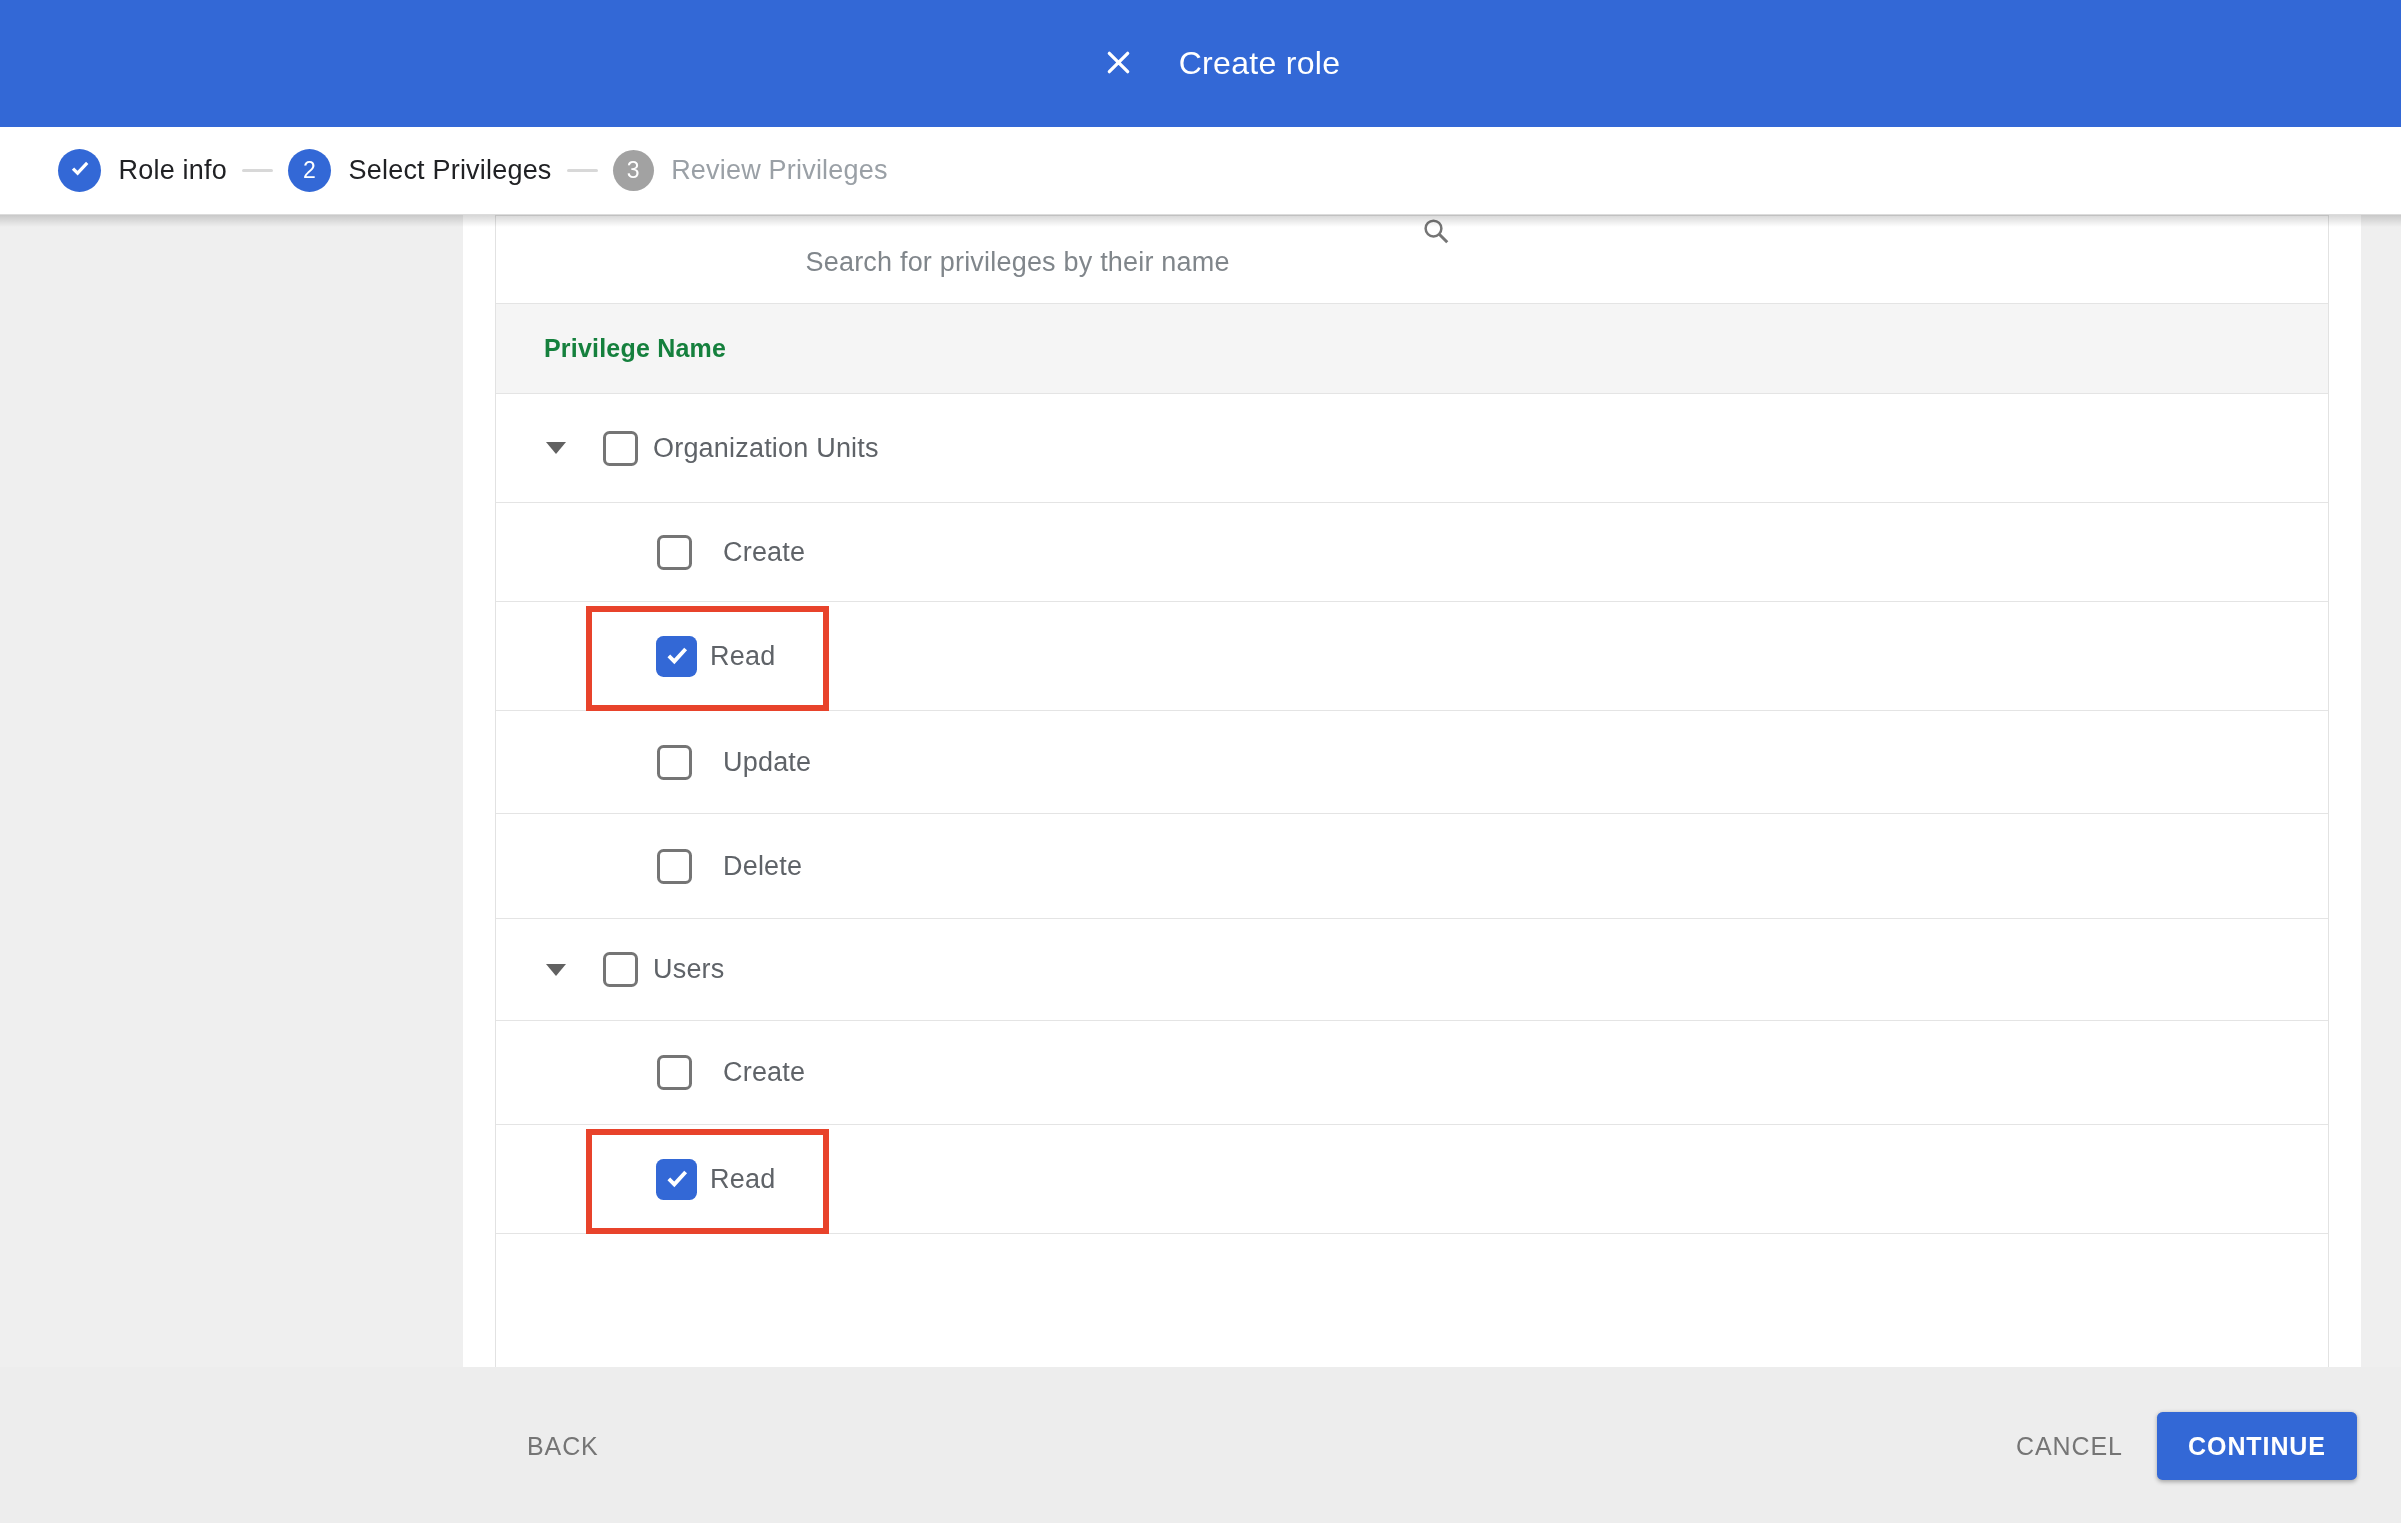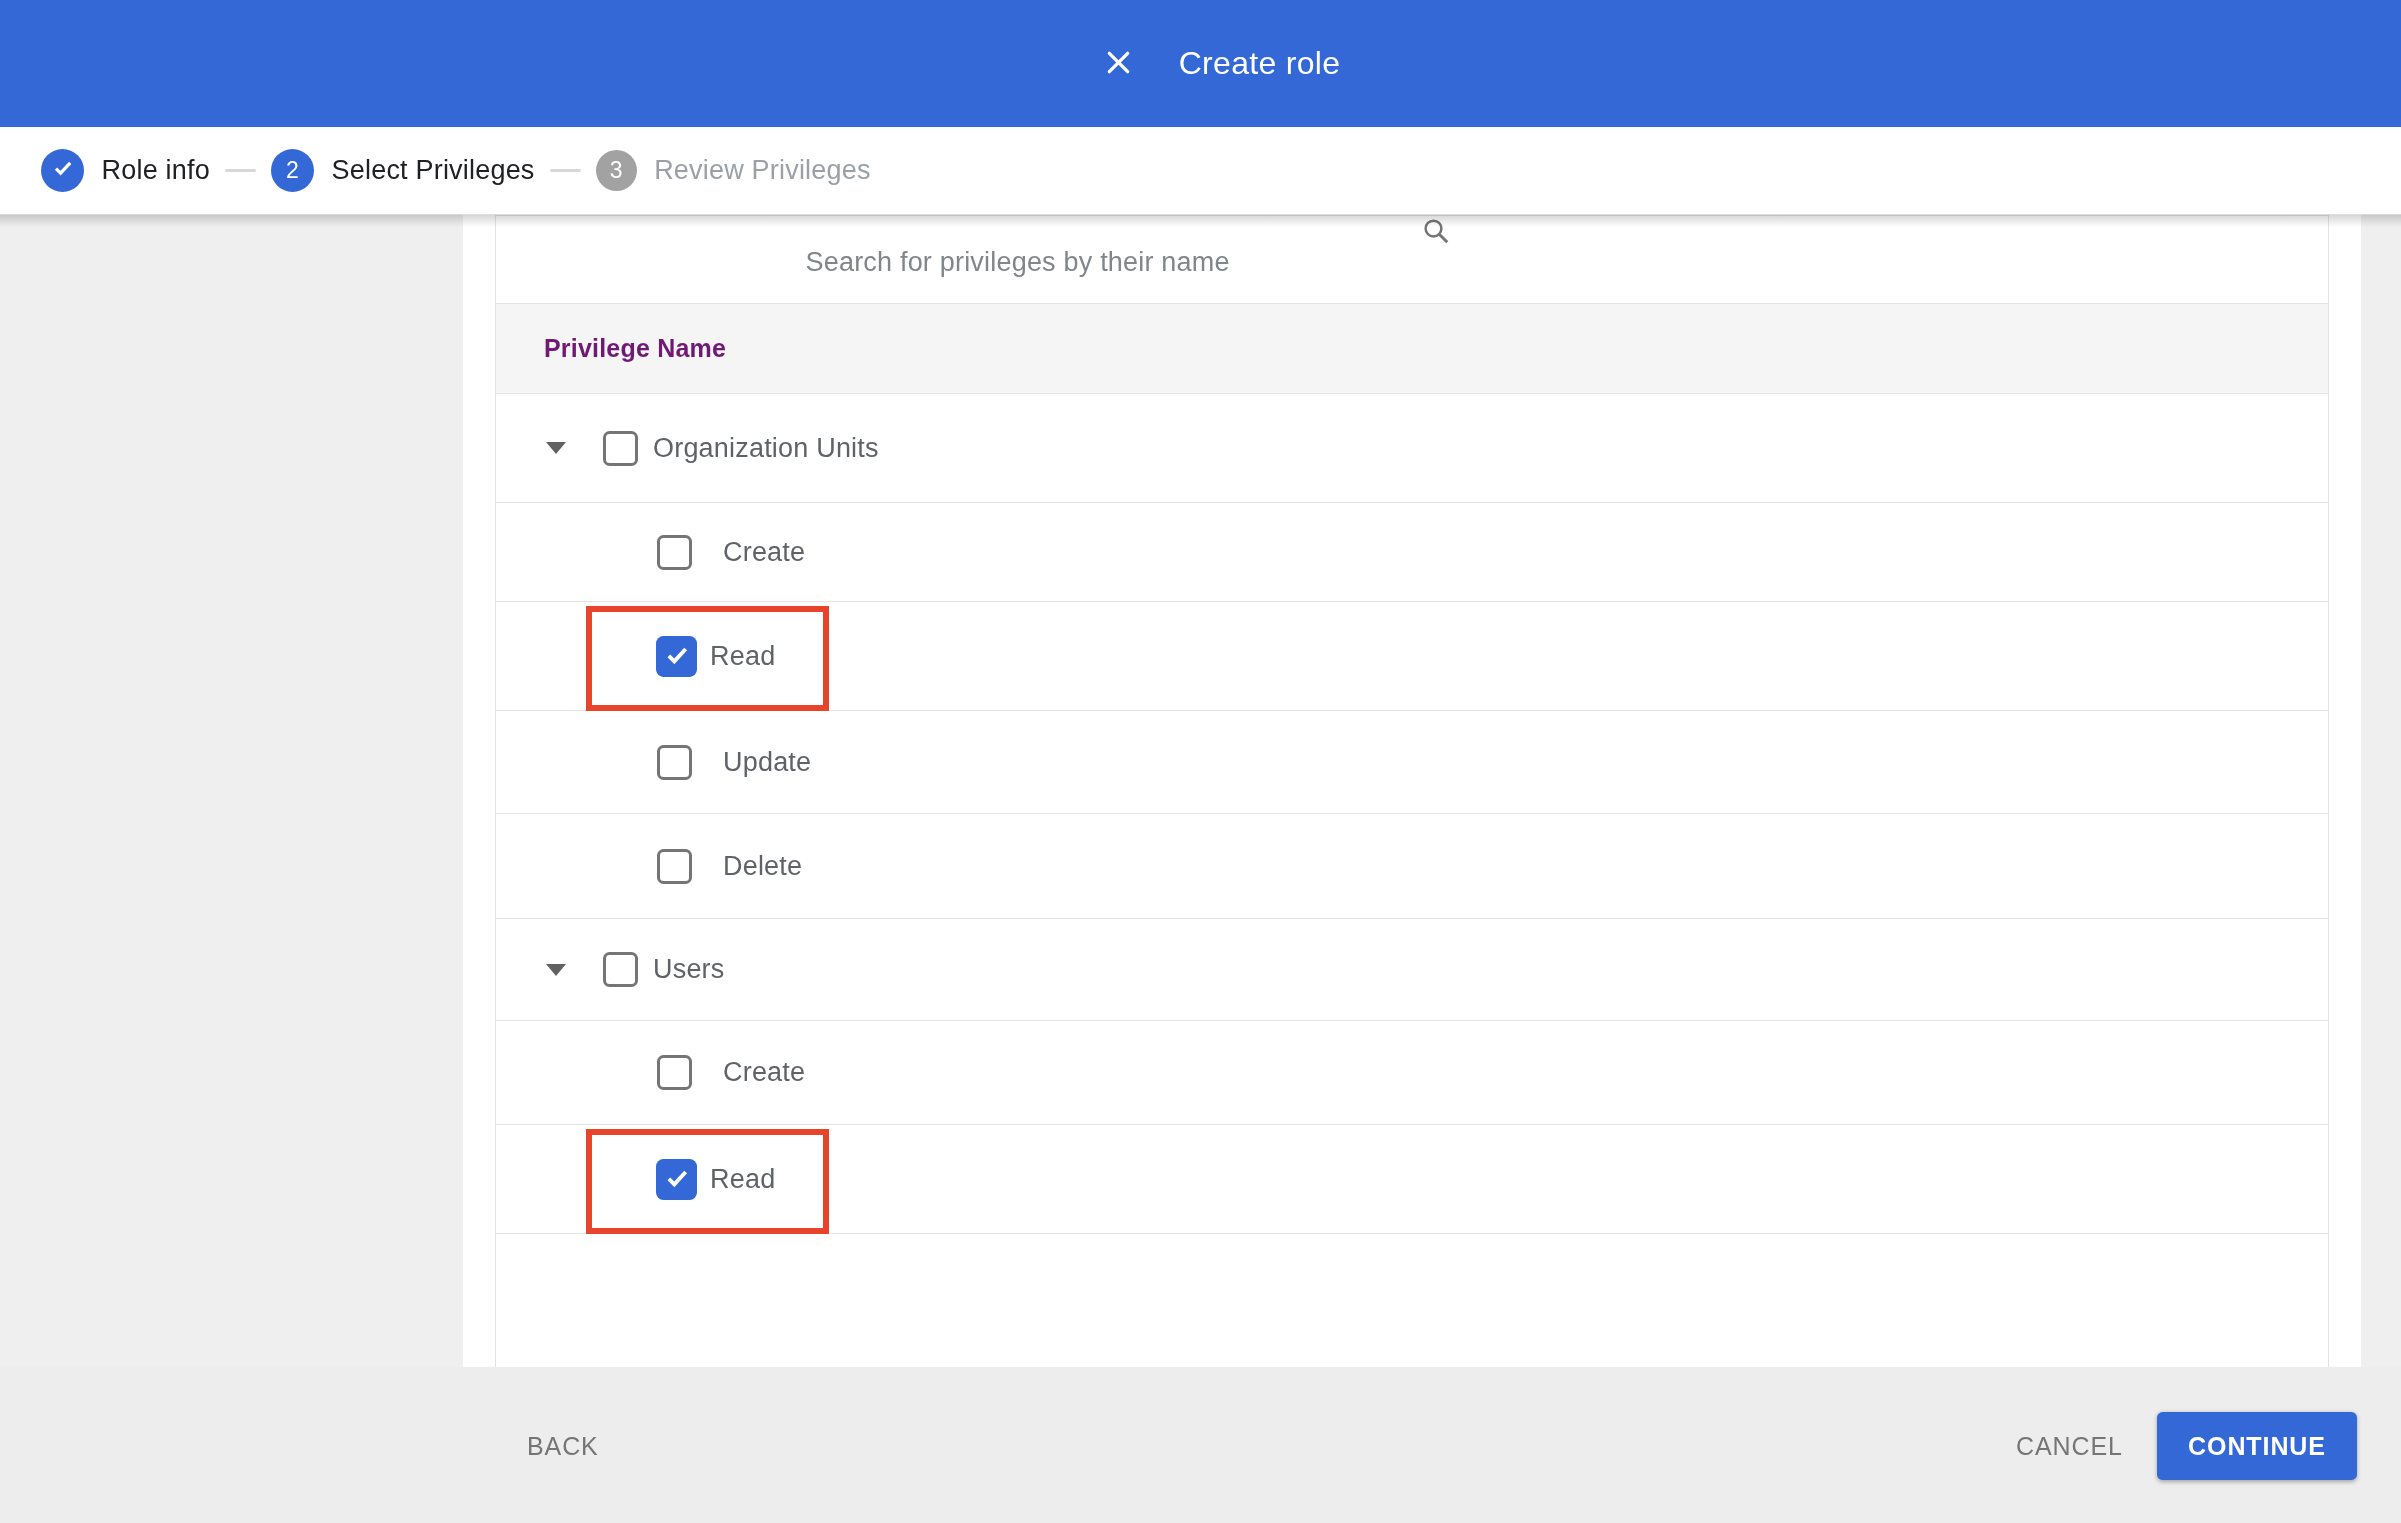--- a/index.html
+++ b/index.html
@@ -6,21 +6,21 @@
   html,body { margin:0; padding:0; background:#efefef; }
   body { font-family:"Liberation Sans", sans-serif; }
   .screen { position:relative; width:2401px; height:1524px; overflow:hidden; background:#efefef; }
 
   
   .appbar { position:absolute; top:0; left:0; right:0; height:127px; background:#3368d6; display:flex; align-items:center; z-index:10;justify-content:center; }
   .close-btn { margin-left:41px; width:33px; height:33px; cursor:pointer; display:flex; align-items:center; justify-content:center; }
   .app-title { color:#ffffff; font-size:32px; margin-left:44px; letter-spacing:0.3px; font-weight:400; }
 
   
-  .stepper { position:absolute; top:127px; left:0; right:0; height:88px; background:#ffffff; border-bottom:1.9px solid #dcdcdc; display:flex; align-items:center; padding-left:41px; z-index:9; }
+  .stepper { position:absolute; top:127px; left:0; right:0; height:88px; background:#ffffff; border-bottom:1.9px solid #dcdcdc; display:flex; align-items:center; padding-left:58px; z-index:9; }
   .step { display:flex; align-items:center; cursor:pointer; }
   .step-circle { width:43px; height:43px; border-radius:50%; display:flex; align-items:center; justify-content:center; color:#ffffff; font-size:23px; flex-shrink:0; }
   .step.complete .step-circle, .step.active .step-circle { background:#3368d6; }
   .step.upcoming .step-circle { background:#a2a2a2; width:41px; height:41px; }
   .step-label { margin-left:17.6px; font-size:27px; color:#202124; letter-spacing:0.2px; }
   .step.active .step-label { font-weight:normal; }
   .step.upcoming .step-label { color:#9aa0a6; }
   .connector { width:31px; height:2.8px; background:#d8d8d8; margin:0 15px; border-radius:1.9px; }
 
   
@@ -35,21 +35,21 @@
   .help-icon { width:30px; height:30px; border-radius:50%; background:#6e6e6e; color:#ffffff; font-size:20.4px; font-weight:bold;
                display:flex; align-items:center; justify-content:center; margin-left:20.4px; cursor:pointer; }
 
   .search-row { height:88px; border-top:1.9px solid #e4e4e4; display:flex; align-items:center; padding-left:48px;flex-direction:column; }
   .search-icon { width:30px; height:30px; flex-shrink:0; }
   .search-input { border:none; outline:none; background:transparent; font-size:27px; color:#5f6368;
                   margin-left:34px; width:1299px; font-family:inherit; letter-spacing:0.2px; }
   .search-input::placeholder { color:#80868b; opacity:1; }
 
   .colhead-row { height:90px; background:#f5f5f5; border-top:1.9px solid #e4e4e4; display:flex; align-items:center; padding-left:48px; }
-  .colhead { font-size:25px; font-weight:bold; color:#701a75; letter-spacing:0.2px; }
+  .colhead { font-size:25px; font-weight:bold; color:#15803d; letter-spacing:0.2px; }
 
   .rows .row { position:relative; border-top:1.9px solid #e4e4e4; display:flex; align-items:center; }
   .rows .row:nth-child(1){ height:109px; }
   .rows .row:nth-child(2){ height:99px; }
   .rows .row:nth-child(3){ height:109px; }
   .rows .row:nth-child(4){ height:103px; }
   .rows .row:nth-child(5){ height:105px; }
   .rows .row:nth-child(6){ height:102px; }
   .rows .row:nth-child(7){ height:104px; }
   .rows .row:nth-child(8){ height:109px; }

